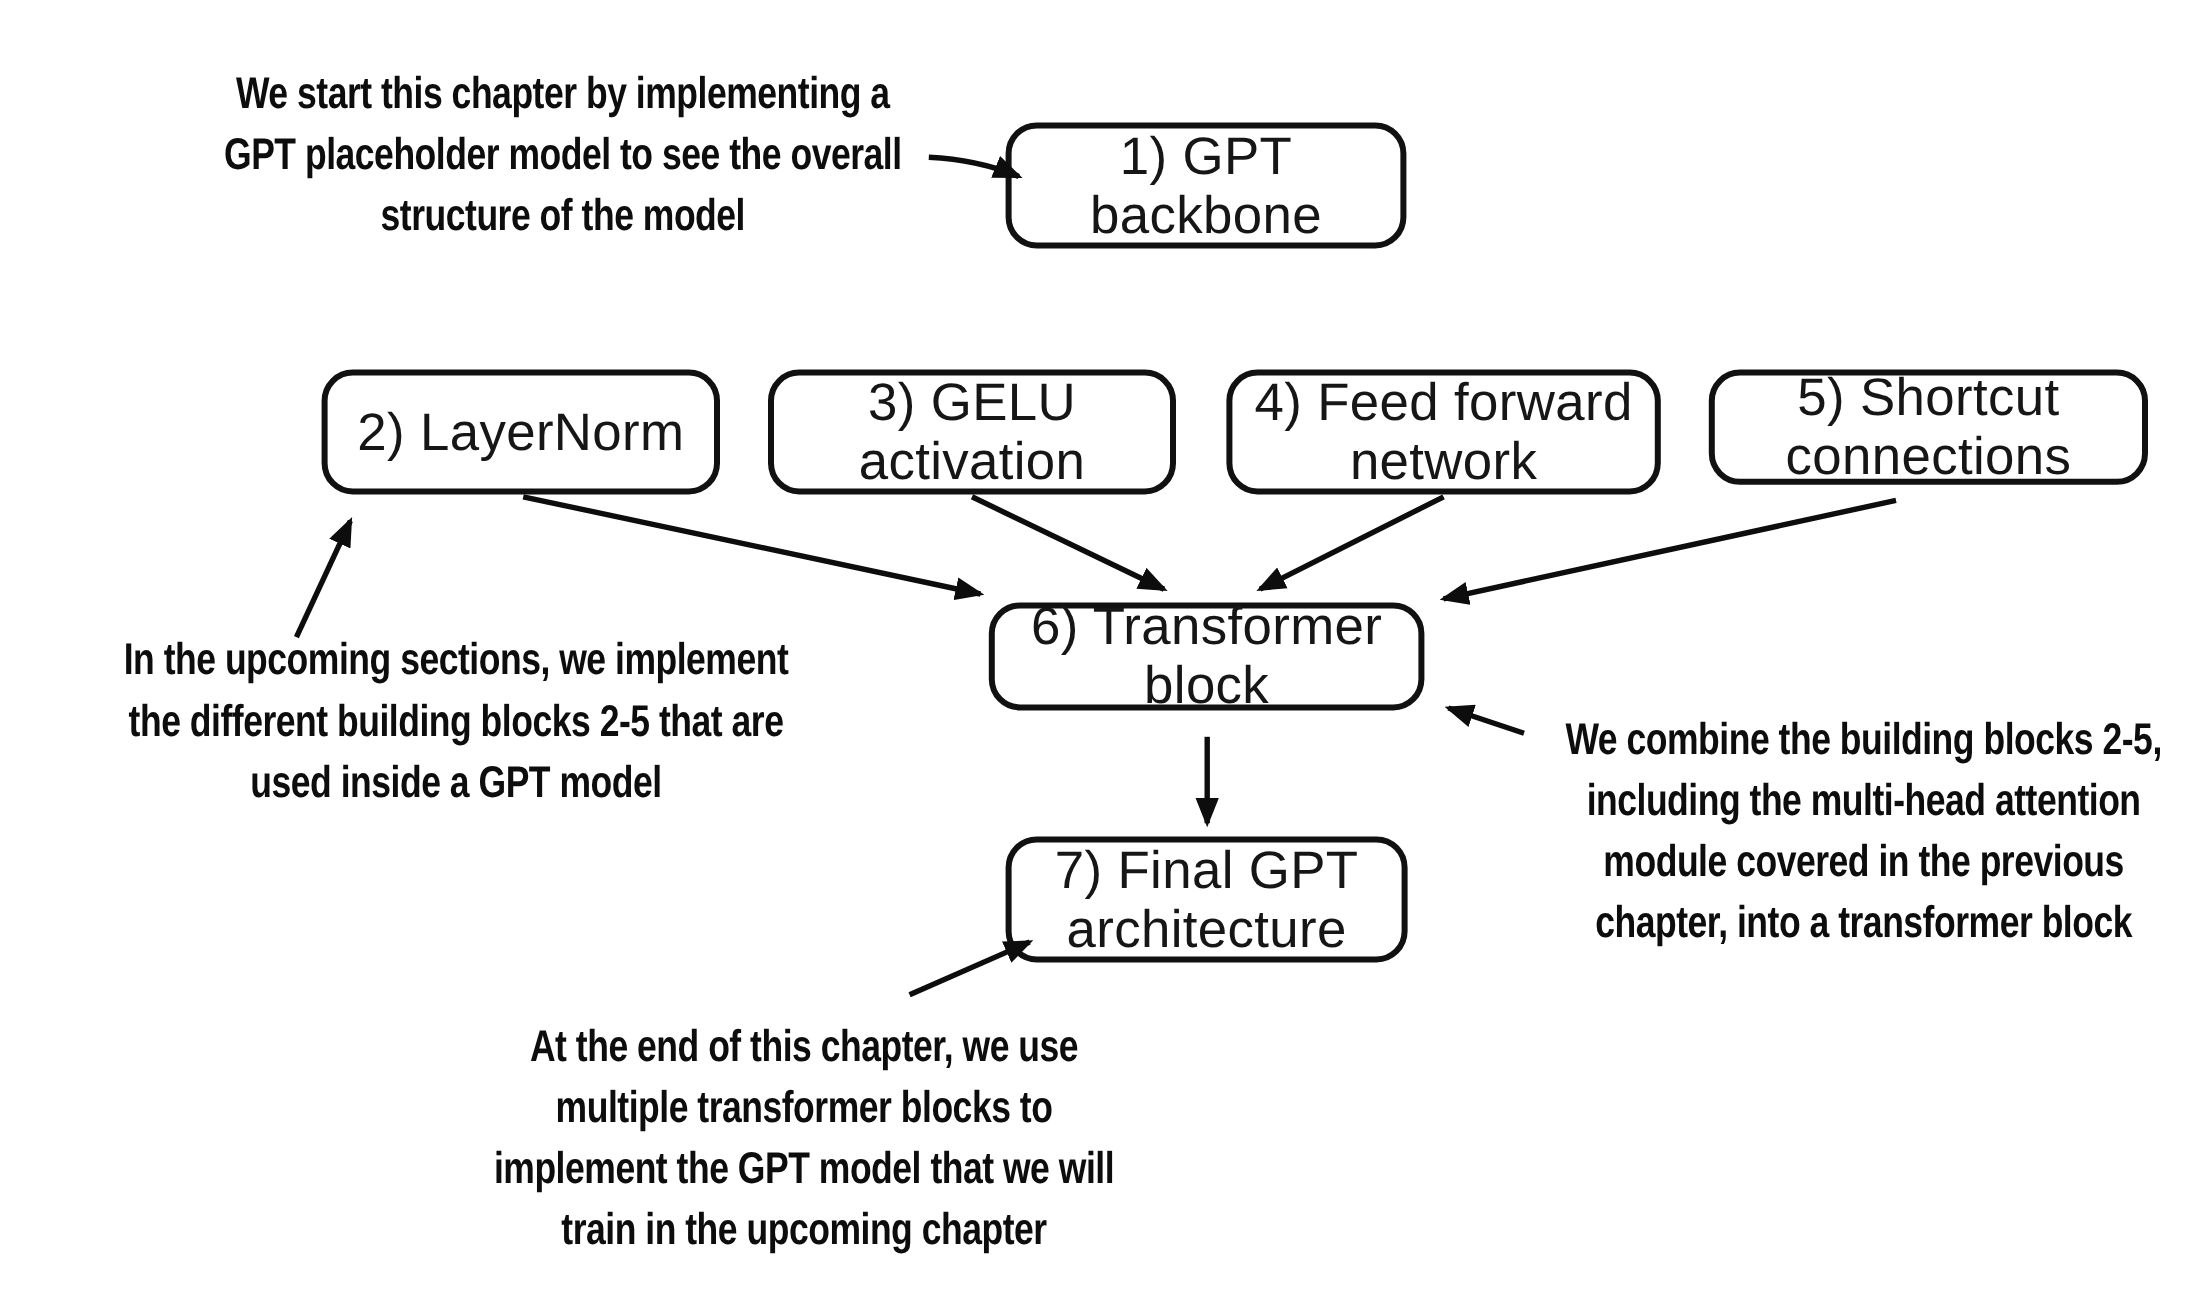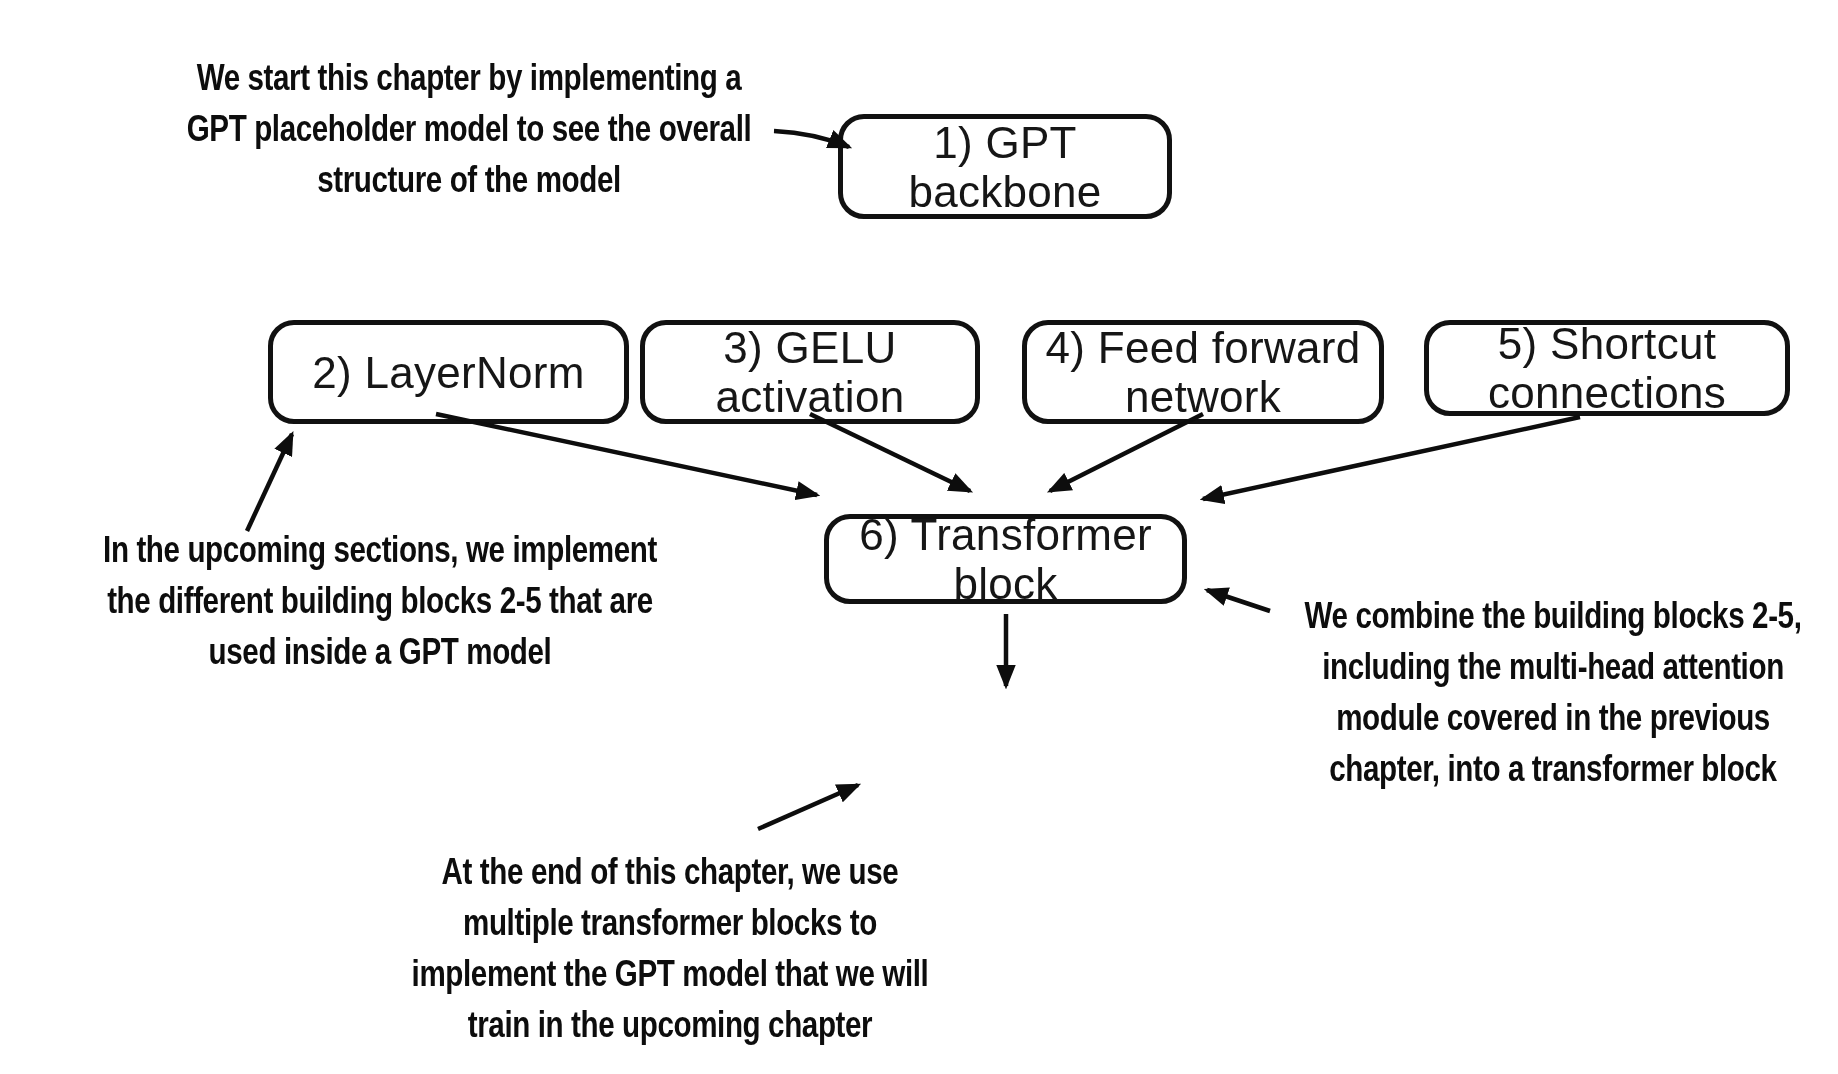--- a/index.html
+++ b/index.html
@@ -20,21 +20,20 @@
   }
   .node {
     position: absolute;
     background: #ffffff;
     border: 5px solid #111111;
     border-radius: 26px;
     box-sizing: border-box;
     display: flex;
     align-items: center;
     justify-content: center;
-    margin-top: 12px;
   }
   .node-label {
     font-size: 44px;
     line-height: 49px;
     color: #161616;
     text-align: center;
     white-space: pre-line;
     letter-spacing: 0.3px;
   }
   .note {
@@ -44,21 +43,21 @@
     line-height: 51px;
     color: #0d0d0d;
     text-align: center;
     white-space: pre;
     letter-spacing: -0.5px;
     transform: scaleX(0.8);
     transform-origin: 50% 50%;
   }
   
   .node-gpt-backbone      { left: 838px;  top: 102px; width: 334px; height: 105px; }
-  .node-layernorm         { left: 268px;  top: 308px; width: 361px; height: 104px; }
+  .node-layernorm         { left: 268px;  top: 308px; width: 332px; height: 104px; }
   .node-gelu              { left: 640px;  top: 308px; width: 340px; height: 104px; }
   .node-feed-forward      { left: 1022px; top: 308px; width: 362px; height: 104px; }
   .node-shortcut          { left: 1424px; top: 308px; width: 366px; height: 96px; }
   .node-transformer-block { left: 824px;  top: 502px; width: 363px; height: 90px; }
   .node-final-gpt         { left: 838px;  top: 697px; width: 335px; height: 105px; }
   
   .note-top    { left: 89px;   top: 52px;  width: 760px; }
   .note-left   { left: 0px;    top: 524px; width: 760px; }
   .note-right  { left: 1203px; top: 590px; width: 700px; }
   .note-bottom { left: 320px;  top: 846px; width: 700px; }
@@ -99,20 +98,24 @@
 network</span>
   </div>
   <div class="node node-shortcut">
     <span class="node-label">5) Shortcut
 connections</span>
   </div>
   <div class="node node-transformer-block">
     <span class="node-label">6) Transformer
 block</span>
   </div>
+  <div class="node node-final-gpt">
+    <span class="node-label">7) Final GPT
+architecture</span>
+  </div>
 
   <svg class="arrows" viewBox="0 0 1838 1074" xmlns="http://www.w3.org/2000/svg">
     <defs>
       <marker id="ah" viewBox="0 0 10 8" refX="8.6" refY="4" markerWidth="5.4" markerHeight="4.4" orient="auto">
         <path d="M0 0 L10 4 L0 8 Z" fill="#0d0d0d"></path>
       </marker>
     </defs>
     <g fill="none" stroke="#0d0d0d" stroke-width="4.5">
       <path d="M774,131 Q815,133 849,147" marker-end="url(#ah)"></path>
       <path d="M247,531 L292,434" marker-end="url(#ah)"></path>

